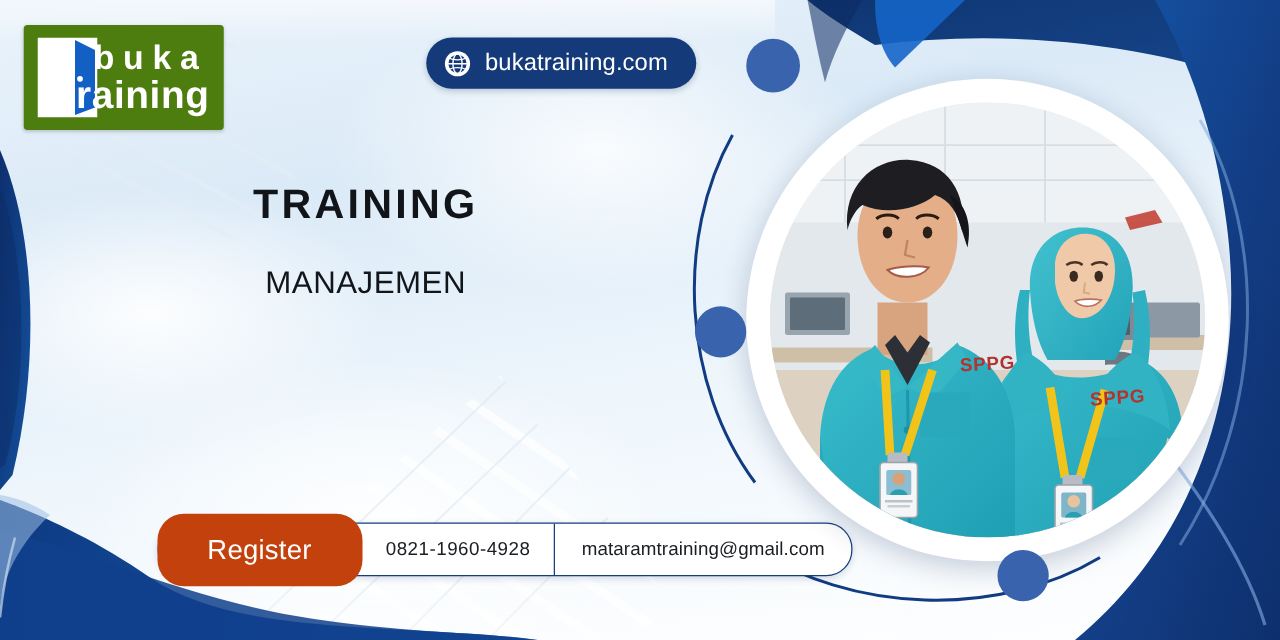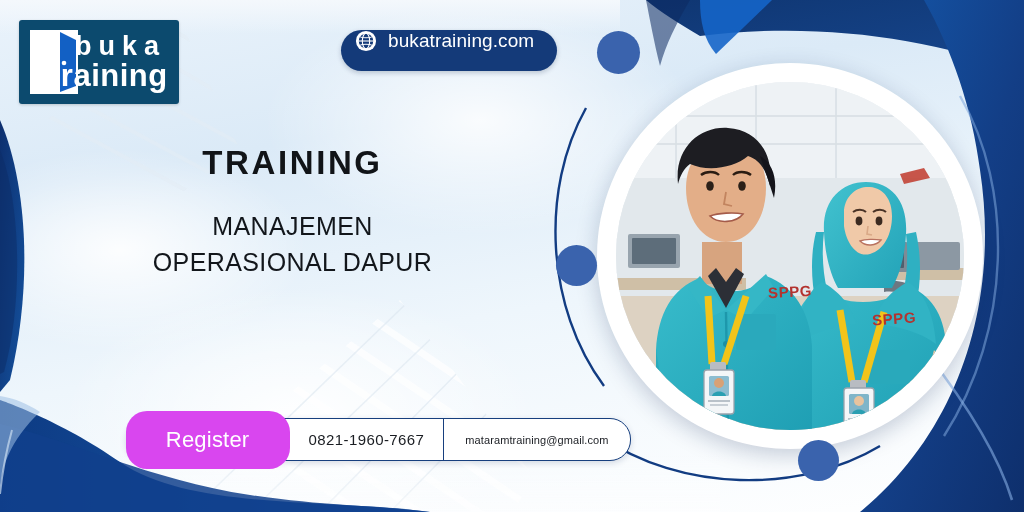--- a/index.html
+++ b/index.html
@@ -24,40 +24,40 @@
     position:absolute;left:0;top:0;width:620px;height:34px;
     background:linear-gradient(180deg,#f4f8fc 0%, rgba(244,248,252,0) 100%);
   }
 
   
   .deco{position:absolute;left:0;top:0;width:1024px;height:512px;}
 
   
   .logo{
     position:absolute;left:19px;top:20px;width:160px;height:84px;
-    background:#0c4a6e;border-radius:3px;
+    background:#4d7c0f;border-radius:3px;
     box-shadow:0 1px 3px rgba(0,0,0,.18);
     overflow:hidden;
   }
   .logo-door{position:absolute;left:11px;top:10px;width:48px;height:64px;}
   .logo-buka{
     position:absolute;left:56px;top:11px;
     color:#ffffff;font-size:27px;font-weight:700;letter-spacing:7px;
     line-height:30px;
   }
   .logo-training{
     position:absolute;left:31px;top:39px;
     color:#ffffff;font-size:31px;font-weight:700;letter-spacing:.5px;
     line-height:34px;
   }
 
   
   .url-pill{
     position:absolute;left:341px;top:30px;height:41px;
-    display:flex;align-items:flex-start;gap:11px;
+    display:flex;align-items:center;gap:11px;
     padding:0 23px 0 14px;
     background:#143a79;border-radius:21px;
     box-shadow:0 2px 5px rgba(10,30,70,.22);
   }
   .globe{width:22px;height:22px;flex:0 0 22px;}
   .url-text{color:#ffffff;font-size:19px;font-weight:400;letter-spacing:.1px;}
 
   
   .headline{
     position:absolute;left:60px;top:144px;width:465px;text-align:center;
@@ -75,30 +75,30 @@
   
   .register-bar{
     position:absolute;left:126px;top:418px;height:41px;
     display:flex;align-items:center;
     background:#ffffff;border:1.4px solid #173f7e;border-radius:21px;
     box-shadow:0 2px 6px rgba(16,40,90,.16);
   }
   .register-btn{
     height:58px;min-width:132px;margin:-1.4px 0 -1.4px -1.4px;
     display:flex;align-items:center;justify-content:center;
-    background:#d946ef;border-radius:21px;
+    background:#c2410c;border-radius:21px;
     color:#ffffff;font-size:22px;font-weight:400;letter-spacing:.2px;
     padding:0 16px;
   }
   .register-phone{
     padding:0 19px;font-size:15px;color:#1a1d22;letter-spacing:.4px;
     border-right:1.3px solid #173f7e;height:41px;display:flex;align-items:center;
   }
   .register-email{
-    padding:0 21px;font-size:11px;color:#1a1d22;letter-spacing:.1px;
+    padding:0 21px;font-size:15px;color:#1a1d22;letter-spacing:.1px;
     height:41px;display:flex;align-items:center;
   }
 
   
   .photo-wrap{
     position:absolute;left:597px;top:63px;width:386px;height:386px;
   }
   .photo-ring{
     position:absolute;inset:0;border-radius:50%;
     background:#ffffff;box-shadow:0 6px 22px rgba(12,35,80,.22);
@@ -237,27 +237,26 @@
       <path d="M5,7.2 C8,9 16,9 19,7.2" fill="none" stroke="#ffffff" stroke-width="1.1"></path>
       <path d="M5,16.8 C8,15 16,15 19,16.8" fill="none" stroke="#ffffff" stroke-width="1.1"></path>
     </svg>
     <span class="url-text">bukatraining.com</span>
   </div>
 
   <div class="headline">
     <p class="h-main">TRAINING</p>
     <p class="h-sub">
       <span>MANAJEMEN</span>
-      <span>OPERASIONAL DAPUR</span>
     </p>
   </div>
 
   <div class="register-bar">
     <div class="register-btn">Register</div>
-    <div class="register-phone">0821-1960-7667</div>
+    <div class="register-phone">0821-1960-4928</div>
     <div class="register-email">mataramtraining@gmail.com</div>
   </div>
 
   <div class="photo-wrap">
     <div class="photo-ring"></div>
     <div class="photo-clip">
       <svg class="photo-svg" viewBox="0 0 348 348">
         <defs>
           <linearGradient id="roomG" x1="0" y1="0" x2="0" y2="1">
             <stop offset="0%" stop-color="#f2f5f7"></stop>

